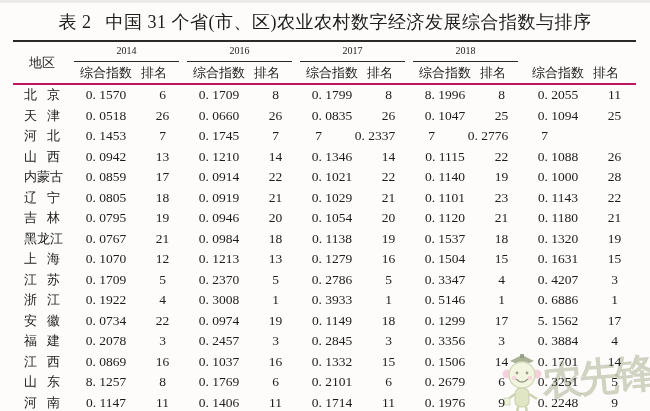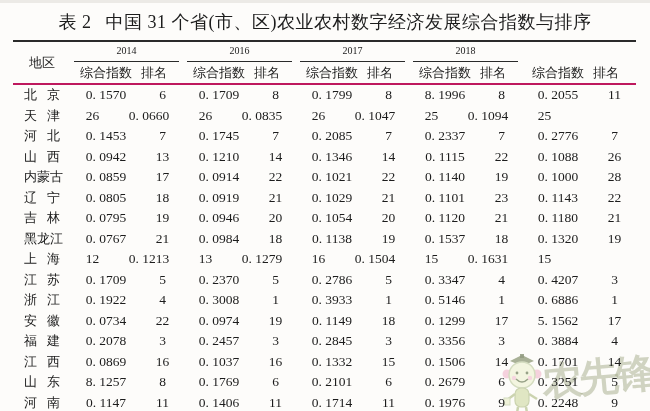--- a/index.html
+++ b/index.html
@@ -135,40 +135,40 @@
           <div class="cell idx">8. 1996</div>
           <div class="cell rnk">8</div>
           <div class="cell idx">0. 2055</div>
           <div class="cell rnk">11</div>
         </div>
         <div class="trow">
           <div class="cell region">
             <span>天</span>
             <span>津</span>
           </div>
+          <div class="cell idx">0. 0518</div>
           <div class="cell rnk">26</div>
           <div class="cell idx">0. 0660</div>
           <div class="cell rnk">26</div>
           <div class="cell idx">0. 0835</div>
           <div class="cell rnk">26</div>
           <div class="cell idx">0. 1047</div>
           <div class="cell rnk">25</div>
           <div class="cell idx">0. 1094</div>
           <div class="cell rnk">25</div>
         </div>
         <div class="trow">
           <div class="cell region">
             <span>河</span>
             <span>北</span>
           </div>
           <div class="cell idx">0. 1453</div>
           <div class="cell rnk">7</div>
           <div class="cell idx">0. 1745</div>
           <div class="cell rnk">7</div>
-          <div class="cell idx">0. 2085</div>
           <div class="cell rnk">7</div>
           <div class="cell idx">0. 2337</div>
           <div class="cell rnk">7</div>
           <div class="cell idx">0. 2776</div>
           <div class="cell rnk">7</div>
         </div>
         <div class="trow">
           <div class="cell region">
             <span>山</span>
             <span>西</span>
@@ -248,20 +248,21 @@
           <div class="cell idx">0. 1537</div>
           <div class="cell rnk">18</div>
           <div class="cell idx">0. 1320</div>
           <div class="cell rnk">19</div>
         </div>
         <div class="trow">
           <div class="cell region">
             <span>上</span>
             <span>海</span>
           </div>
+          <div class="cell idx">0. 1070</div>
           <div class="cell rnk">12</div>
           <div class="cell idx">0. 1213</div>
           <div class="cell rnk">13</div>
           <div class="cell idx">0. 1279</div>
           <div class="cell rnk">16</div>
           <div class="cell idx">0. 1504</div>
           <div class="cell rnk">15</div>
           <div class="cell idx">0. 1631</div>
           <div class="cell rnk">15</div>
         </div>

